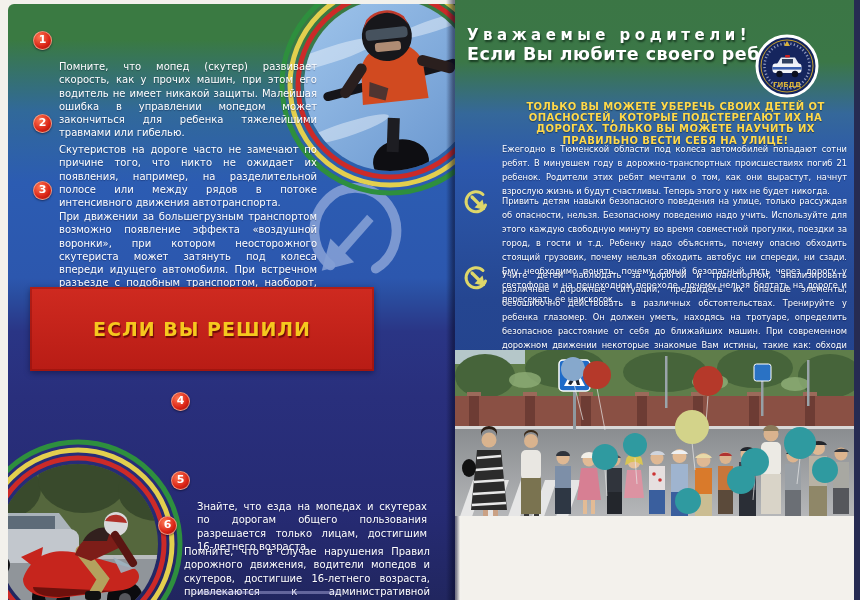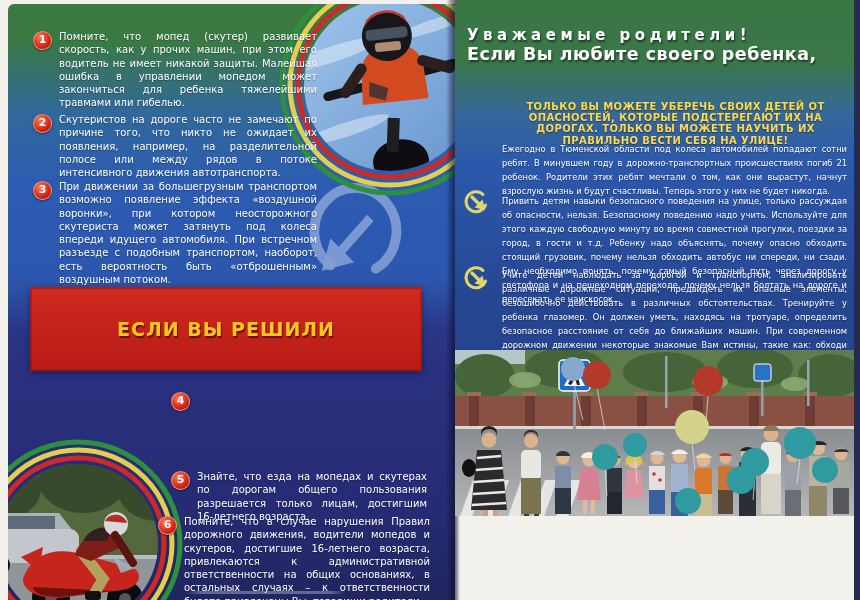--- a/index.html
+++ b/index.html
@@ -23,23 +23,24 @@
   .badge{
     width:17px;height:17px;border-radius:50%;flex:0 0 17px;margin-right:7px;margin-top:1px;
     background:radial-gradient(circle at 35% 30%,#ff7752,#d82114 62%,#8c0f06);
     border:1px solid rgba(255,230,200,.55);
     color:#fff;font-weight:bold;font-size:11px;line-height:16px;text-align:center;
     box-shadow:0 1px 2px rgba(0,0,20,.5);
   }
   .itxt{
     color:#fff;font-size:10px;line-height:13.3px;text-align:justify;font-weight:500;
     text-shadow:0 1px 1px rgba(0,0,40,.35);
+    margin-top:30px;
   }
   .banner{
-    position:absolute;left:22px;top:283px;width:392px;height:84px;
+    position:absolute;left:22px;top:283px;width:344px;height:84px;
     background:linear-gradient(180deg,#cf2a20,#b81c15);
     box-shadow:inset 0 0 0 2px rgba(120,10,5,.35), 0 2px 6px rgba(0,0,30,.4);
     display:flex;flex-direction:column;align-items:center;justify-content:center;
     text-align:center;
   }
   .banner .b1,.banner .b2{
     color:#f6c81e;font-weight:800;font-size:19px;line-height:22px;letter-spacing:1px;
     text-shadow:1px 2px 1px rgba(90,5,5,.8);
   }
   .banner .b3{
@@ -225,20 +226,36 @@
     <div class="imprint"></div>
   </div>
 
   <div class="fold"></div>
 
   <div class="page-right">
 
     <div class="h1">Уважаемые родители!</div>
     <div class="h2">Если Вы любите своего ребенка,</div>
 
+    <div class="logo">
+      <svg width="64" height="64" viewBox="0 0 64 64">
+        <circle cx="32" cy="32" r="30" fill="#15255e" stroke="#ffffff" stroke-width="3"></circle>
+        <circle cx="32" cy="32" r="26" fill="none" stroke="#c8a22c" stroke-width="1"></circle>
+        <circle cx="32" cy="32" r="22.5" fill="none" stroke="#cfd6ef" stroke-width="2.5" stroke-dasharray="1.2,2.2" opacity="0.65"></circle>
+        <polygon points="32,7 35,12 29,12" fill="#d9b23a"></polygon>
+        <path d="M22,30 L26,23.5 L40,23.5 L44,30 Z" fill="#e8ecf4"></path>
+        <rect x="27" y="25" width="11" height="5" fill="#30415f"></rect>
+        <rect x="30" y="21" width="5" height="2.5" rx="1" fill="#c22"></rect>
+        <rect x="17.5" y="29.5" width="29" height="9.5" rx="3" fill="#f2f4f8"></rect>
+        <rect x="17.5" y="33" width="29" height="2.6" fill="#3a5fae"></rect>
+        <circle cx="24.5" cy="40" r="3.2" fill="#0c1020"></circle>
+          <circle cx="40" cy="40" r="3.2" fill="#0c1020"></circle>
+        <text x="32" y="52.5" text-anchor="middle" font-size="7" font-weight="bold" fill="#d9b23a" font-family="DejaVu Sans, sans-serif">ГИБДД</text>
+      </svg>
+    </div>
 
     <div class="subhead">ТОЛЬКО ВЫ МОЖЕТЕ УБЕРЕЧЬ СВОИХ ДЕТЕЙ ОТ ОПАСНОСТЕЙ, КОТОРЫЕ ПОДСТЕРЕГАЮТ ИХ НА ДОРОГАХ. ТОЛЬКО ВЫ МОЖЕТЕ НАУЧИТЬ ИХ ПРАВИЛЬНО ВЕСТИ СЕБЯ НА УЛИЦЕ!</div>
 
     <div class="rpar" style="top:142px;">Ежегодно в Тюменской области под колеса автомобилей попадают сотни ребят.  В минувшем году в дорожно-транспортных происшествиях погиб 21 ребенок.  Родители этих ребят мечтали о том,  как они вырастут,  начнут взрослую жизнь и будут счастливы. Теперь этого у них не будет никогда.</div>
 
     <div class="bullet-ico" style="top:188px;">
       <svg width="28" height="28" viewBox="0 0 28 28">
         <path d="M20,6.5 A10,10 0 1 0 22.5,17" fill="none" stroke="#ded76a" stroke-width="3" stroke-linecap="round"></path>
         <path d="M9,9 L18,18" stroke="#ded76a" stroke-width="3.2" stroke-linecap="round"></path>
         <polygon points="22,22 11.5,19.5 19.5,11.5" fill="#ded76a"></polygon>

